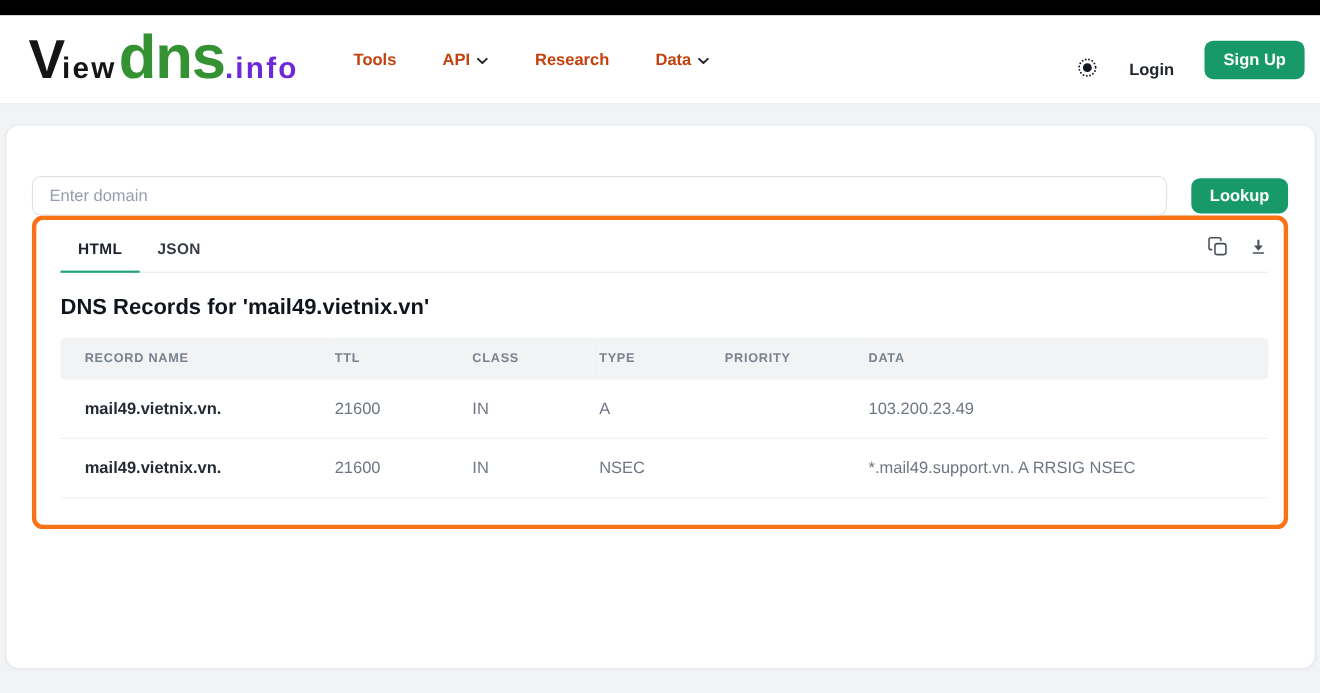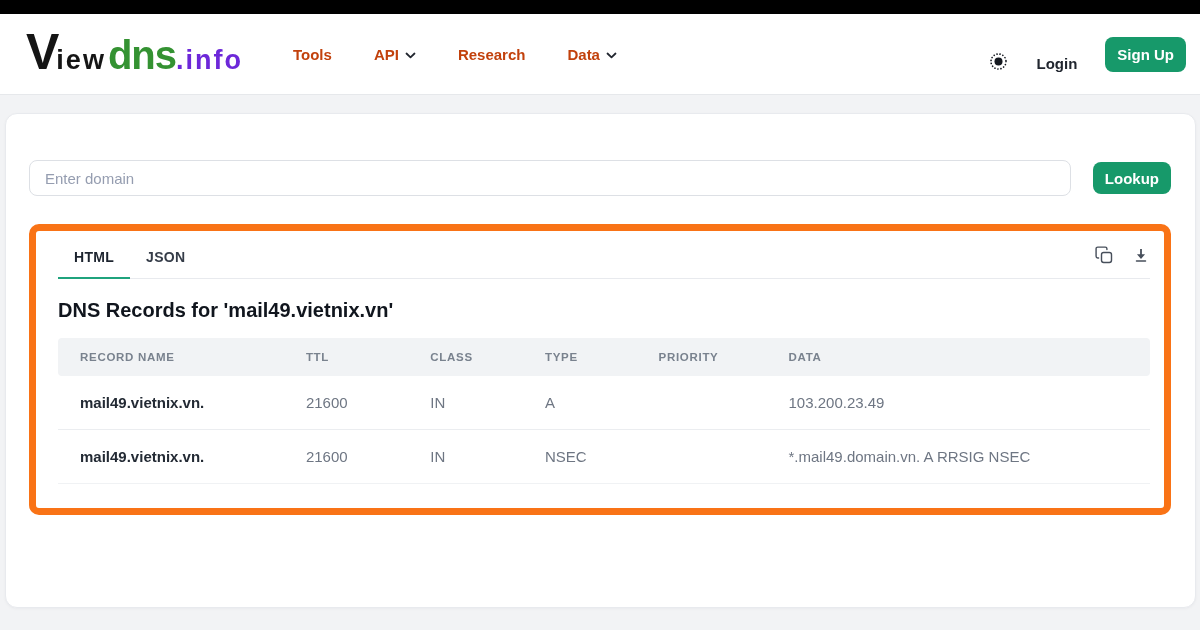--- a/index.html
+++ b/index.html
@@ -14,34 +14,34 @@
   .topbar { height:14px; background:#000; }
 
   
   .header {
     height:81px; background:#fff; border-bottom:1px solid #e6e8eb;
     display:flex; align-items:center; padding:0 10px 0 26px;
   }
   .logo { display:flex; align-items:baseline; cursor:pointer; white-space:nowrap; }
   .logo-v    { font-size:50px; line-height:.8; font-weight:700; color:#151515; letter-spacing:-3px; }
   .logo-iew  { font-size:27px; font-weight:600; color:#151515; letter-spacing:2px; }
-  .logo-dns  { font-size:40px; line-height:.8; font-weight:800; color:#349232; letter-spacing:-1px; margin-left:2px; }
+  .logo-dns  { font-size:56px; line-height:.8; font-weight:800; color:#349232; letter-spacing:-1px; margin-left:2px; }
   .logo-info { font-size:27px; font-weight:700; color:#6d28d9; letter-spacing:2px; }
 
   .nav { display:flex; align-items:center; gap:42px; margin-left:50px; }
   .nav-item { display:flex; align-items:center; gap:6px; font-size:15px; font-weight:600; color:#c2410c; cursor:pointer; }
   .chevron { display:inline-flex; margin-top:2px; }
 
   .header-right { margin-left:auto; display:flex; align-items:flex-end; gap:28px; padding-right:4px; }
   .theme-toggle { display:inline-flex; cursor:pointer; }
   .login { font-size:15px; font-weight:600; color:#21262f; cursor:pointer; }
   .btn-green {
     background:#17996a; color:#fff; border:none; border-radius:8px;
     font-family:"Liberation Sans", sans-serif;
-    font-size:15px; font-weight:700; padding:0 12px; height:35px; cursor:pointer;
+    font-size:15px; font-weight:700; padding:0 17px; height:35px; cursor:pointer;
   }
 
   
   .main-card {
     margin:18px 4px 0 5px; height:495px;
     background:#fff; border:1px solid #e8eaee; border-radius:12px;
     box-shadow:0 1px 3px rgba(20,30,40,.04);
     padding:26px 24px 24px 23px;
   }
   .page-title { font-size:24px; font-weight:700; color:#10151d; margin:0; }
@@ -51,21 +51,21 @@
   .domain-input {
     flex:1; height:36px; border:1px solid #dde0e5; border-radius:8px;
     padding:0 15px; font-size:15px; color:#2b3442; outline:none;
     font-family:"Liberation Sans", sans-serif; background:#fff;
   }
   .domain-input::placeholder { color:#959db0; }
   .lookup-btn { height:32px; flex:0 0 auto; }
 
   
   .results-panel {
-    margin-top:28px; border:7px solid #f97316; border-radius:10px;
+    border:4px solid #f97316; border-radius:10px;
     padding:8px 14px 24px 22px; background:#fff;
   }
   .tabs-row { display:flex; align-items:center; border-bottom:1px solid #e8eaee; }
   .tab {
     padding:10px 16px 12px 16px; margin-bottom:-1px; font-size:14px; font-weight:600;
     color:#353c48; cursor:pointer; border-bottom:2.5px solid transparent; letter-spacing:.3px;
   }
   .tab.active { color:#1c232e; border-bottom-color:#1fa37d; }
   .tab-icons { margin-left:auto; display:flex; align-items:center; gap:18px; padding-bottom:8px; }
   .icon-btn { display:inline-flex; cursor:pointer; }
@@ -193,18 +193,18 @@
           <td>A</td>
           <td></td>
           <td>103.200.23.49</td>
         </tr>
         <tr>
           <td class="cell-name">mail49.vietnix.vn.</td>
           <td>21600</td>
           <td>IN</td>
           <td>NSEC</td>
           <td></td>
-          <td>*.mail49.domain.vn. A RRSIG NSEC</td>
+          <td>*.mail49.support.vn. A RRSIG NSEC</td>
         </tr>
       </tbody>
     </table>
   </section>
 </main>
 
 </body></html>

